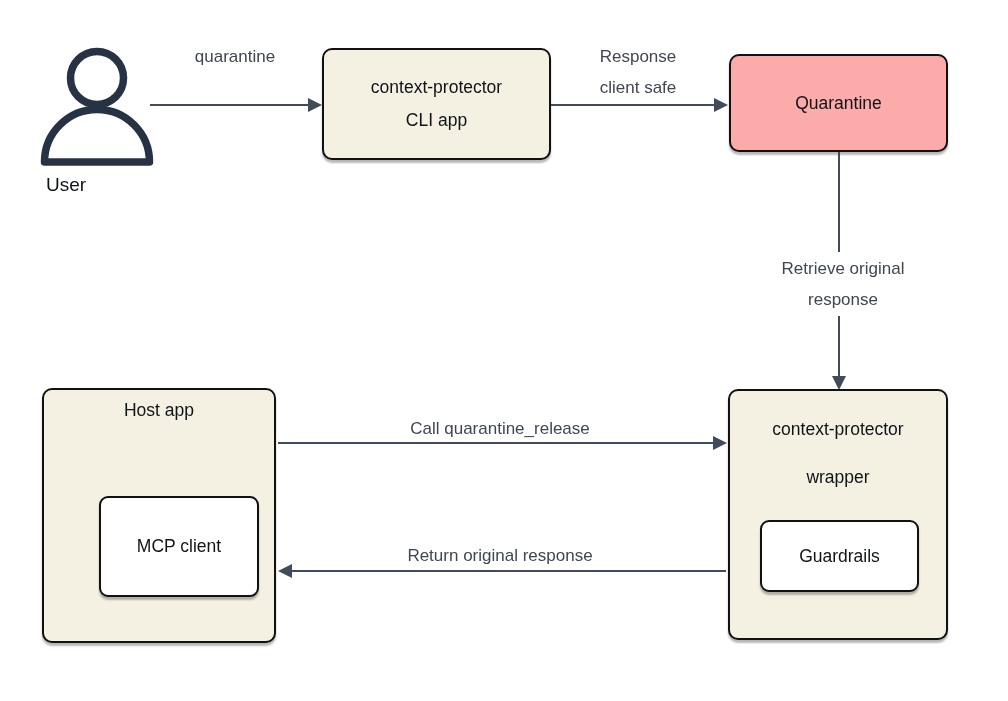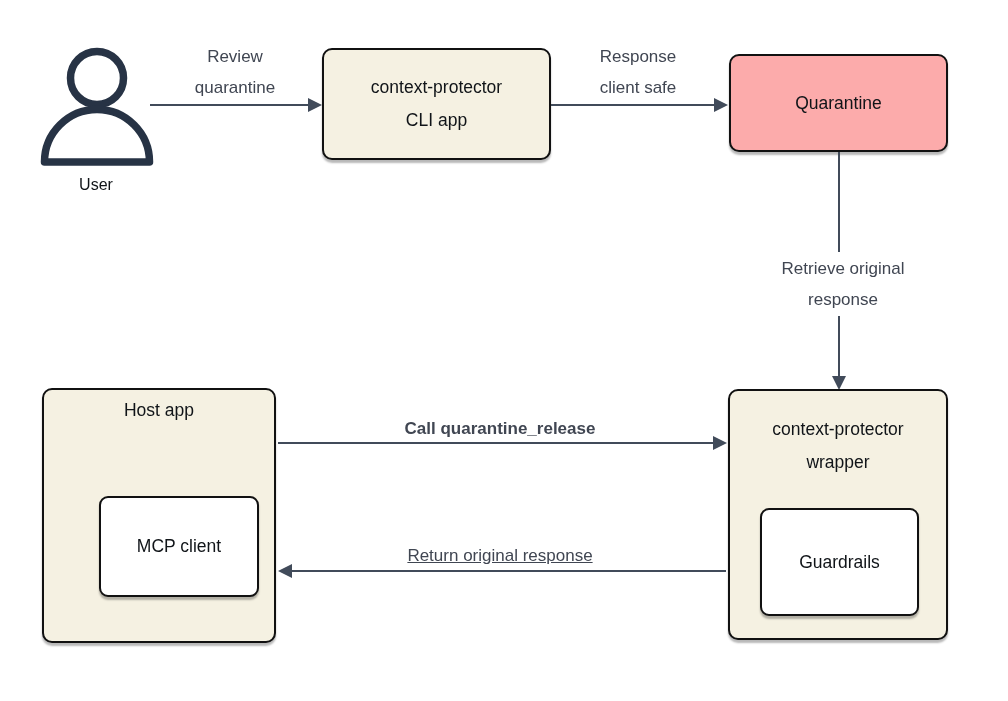--- a/index.html
+++ b/index.html
@@ -66,39 +66,38 @@
     color:var(--edge-label-color);
     font-size:17px;
     line-height:31px;
     text-align:center;
   }
   .edge-label span{display:block;}
   .edge-label.on-line{background:var(--bg);padding:1px 4px;}
   .user-figure{position:absolute;left:38px;top:38px;}
   .user-label{
     position:absolute;left:46px;top:172px;width:100px;
-    text-align:center;color:var(--node-text);
-    font-size:16px;line-height:26px;
+    text-align:left;color:var(--node-text);
+    font-size:19px;line-height:26px;
   }
 </style>
 </head>
 <body>
 
 <div class="canvas">
 
   <div class="user-figure">
     <svg width="118" height="132" viewBox="0 0 118 132" fill="none">
       <circle cx="59" cy="40" r="26.5" stroke="#273345" stroke-width="7.5"></circle>
       <path d="M 6.5 124 A 52.5 52.5 0 0 1 111.5 124 Z" stroke="#273345" stroke-width="7.5" stroke-linejoin="round" fill="none"></path>
     </svg>
   </div>
   <div class="user-label">User</div>
 
   <div class="edge-label" style="left:158px;top:41px;width:154px;">
-    <span>Review</span>
     <span>quarantine</span>
   </div>
   <div class="edge-line-h" style="left:150px;top:104px;width:160px;"></div>
   <div class="arrow-right" style="left:308px;top:98px;"></div>
 
   <div class="node" style="left:322px;top:48px;width:229px;height:112px;">
     <span>context-protector</span>
     <span>CLI app</span>
   </div>
 
@@ -120,35 +119,35 @@
     <span>response</span>
   </div>
 
   <div class="node container" style="left:42px;top:388px;width:234px;height:255px;">
     <span class="node-title">Host app</span>
   </div>
   <div class="node inner" style="left:79px;top:496px;width:160px;height:101px;margin-left:20px;">
     <span>MCP client</span>
   </div>
 
-  <div class="edge-label" style="left:320px;top:413px;width:360px;font-weight:bold;">
+  <div class="edge-label" style="left:320px;top:413px;width:360px;">
     <span>Call quarantine_release</span>
   </div>
   <div class="edge-line-h" style="left:278px;top:442px;width:436px;"></div>
   <div class="arrow-right" style="left:713px;top:436px;"></div>
 
-  <div class="edge-label" style="left:320px;top:540px;width:360px;text-decoration:underline;">
+  <div class="edge-label" style="left:320px;top:540px;width:360px;">
     <span>Return original response</span>
   </div>
   <div class="edge-line-h" style="left:292px;top:570px;width:434px;"></div>
   <div class="arrow-left" style="left:278px;top:564px;"></div>
 
   <div class="node container" style="left:728px;top:389px;width:220px;height:251px;">
     <span class="node-title" style="margin-top:22px;line-height:33px;">
       <span style="display:block;">context-protector</span>
-      <span style="display:block;">wrapper</span>
+      <span style="display:block;margin-top:15px;">wrapper</span>
     </span>
   </div>
-  <div class="node inner" style="left:760px;top:508px;width:159px;height:108px;">
+  <div class="node inner" style="left:760px;top:520px;width:159px;height:72px;">
     <span>Guardrails</span>
   </div>
 
 </div>
 
 </body></html>

